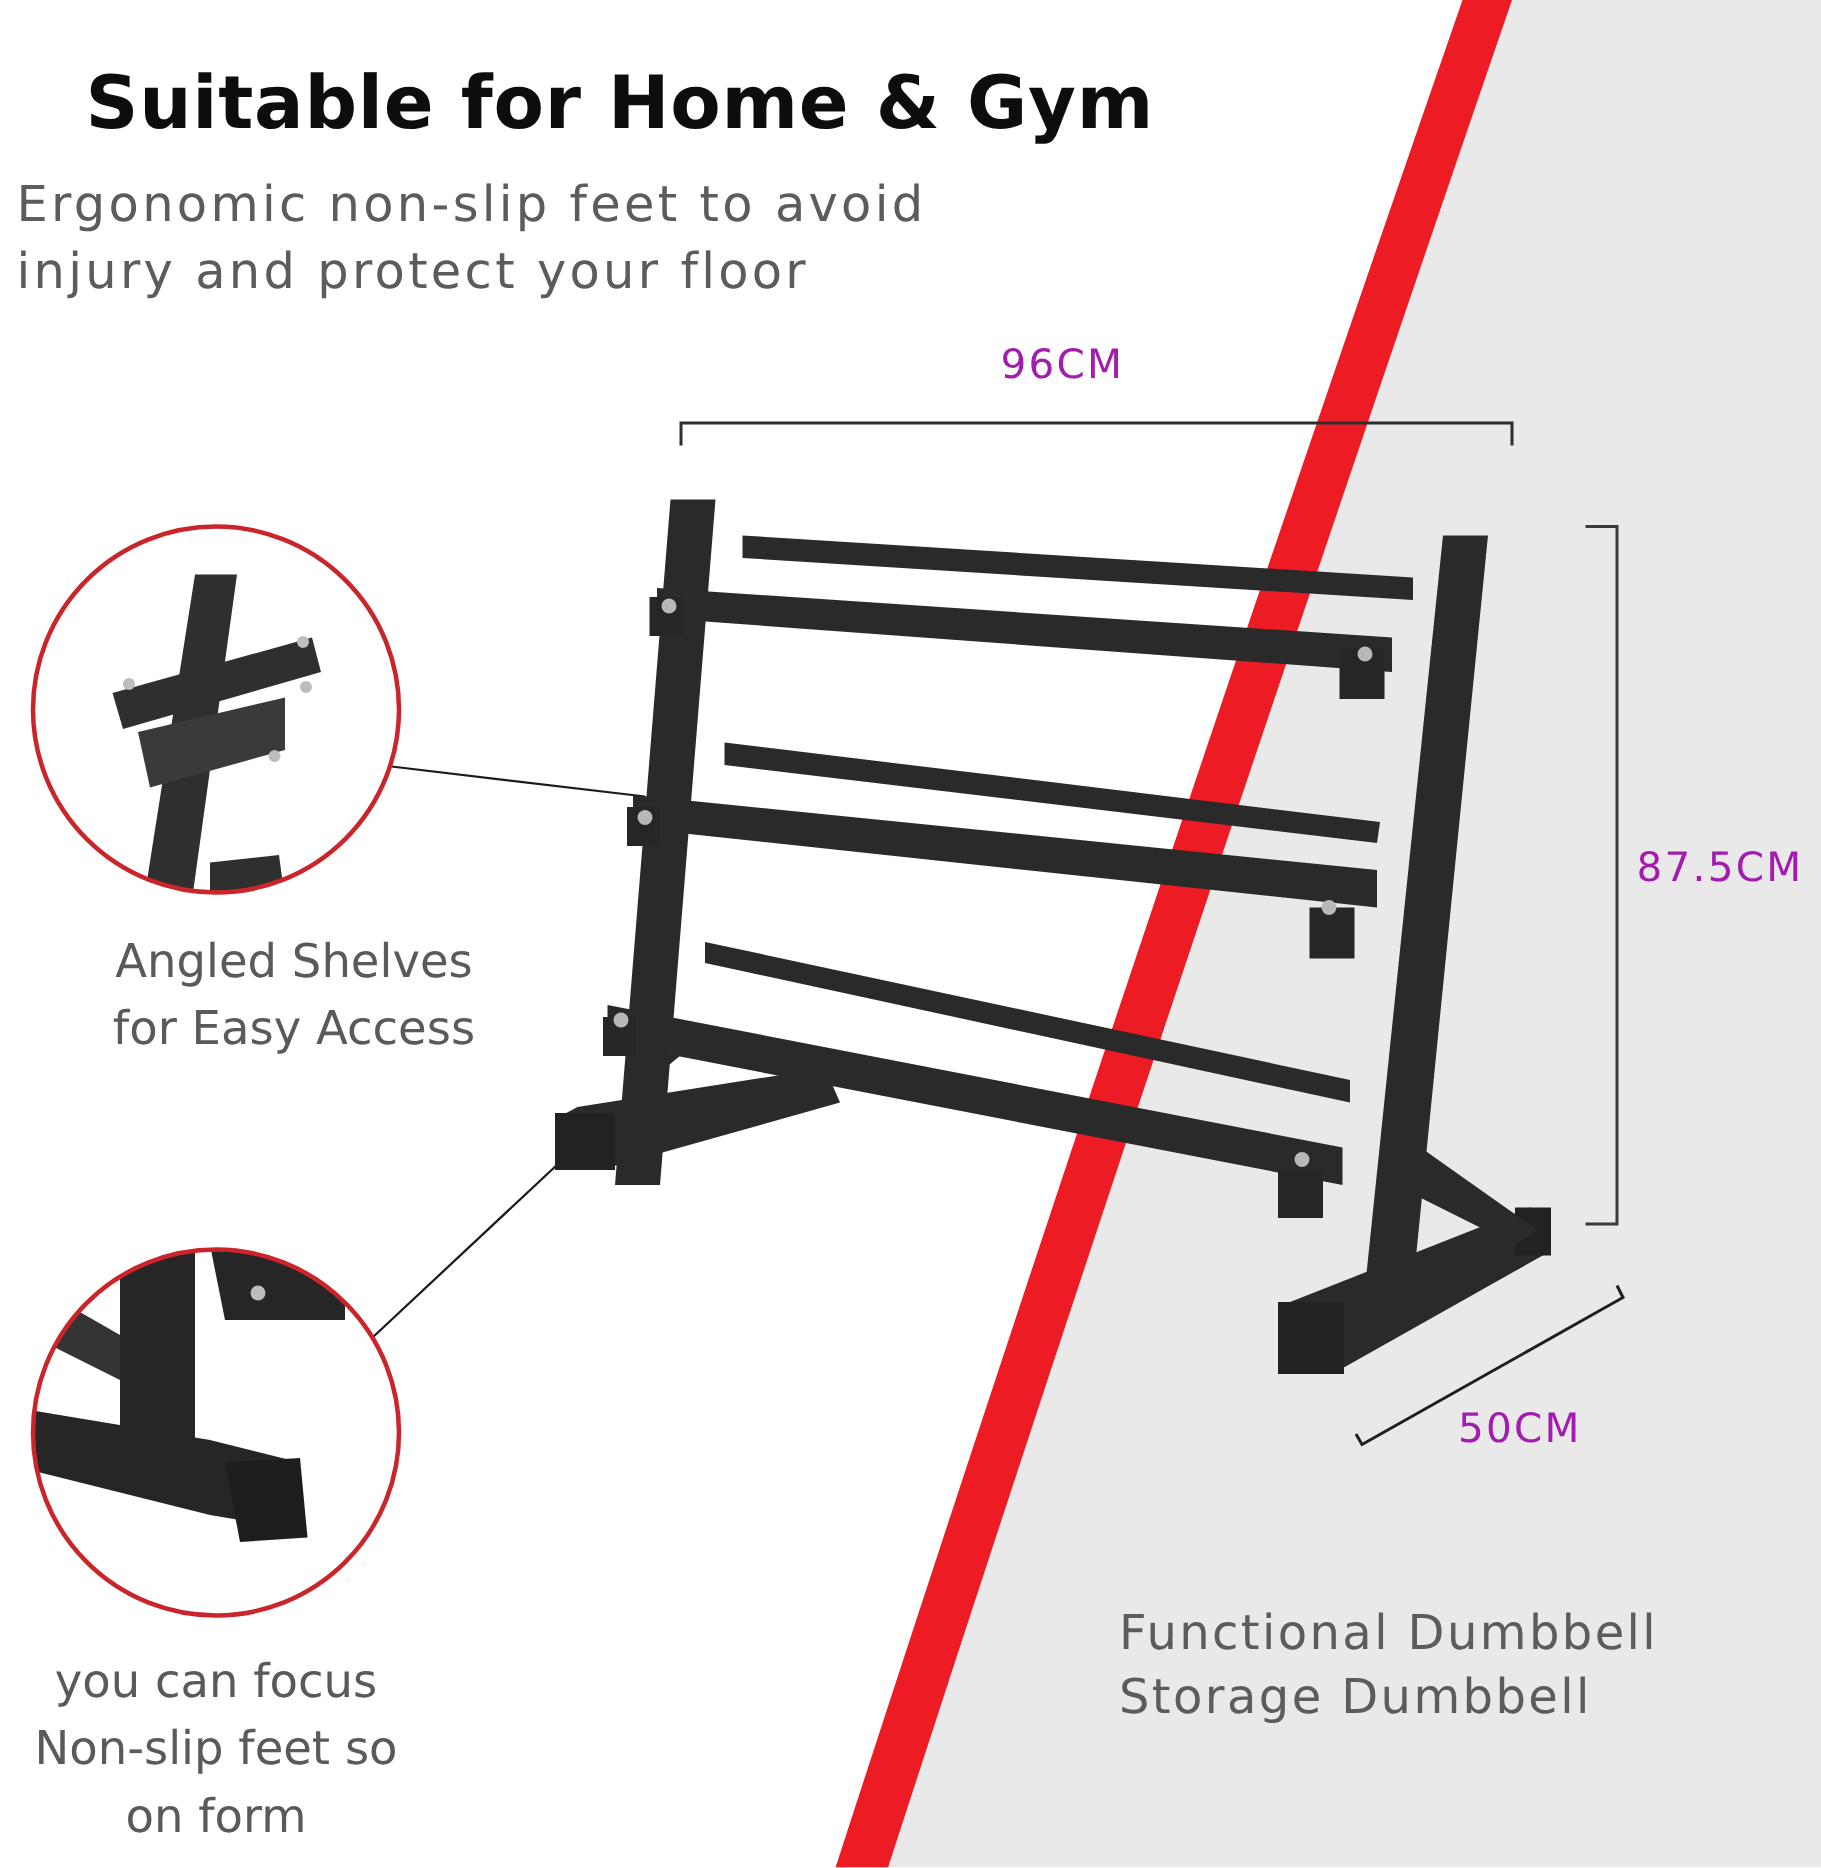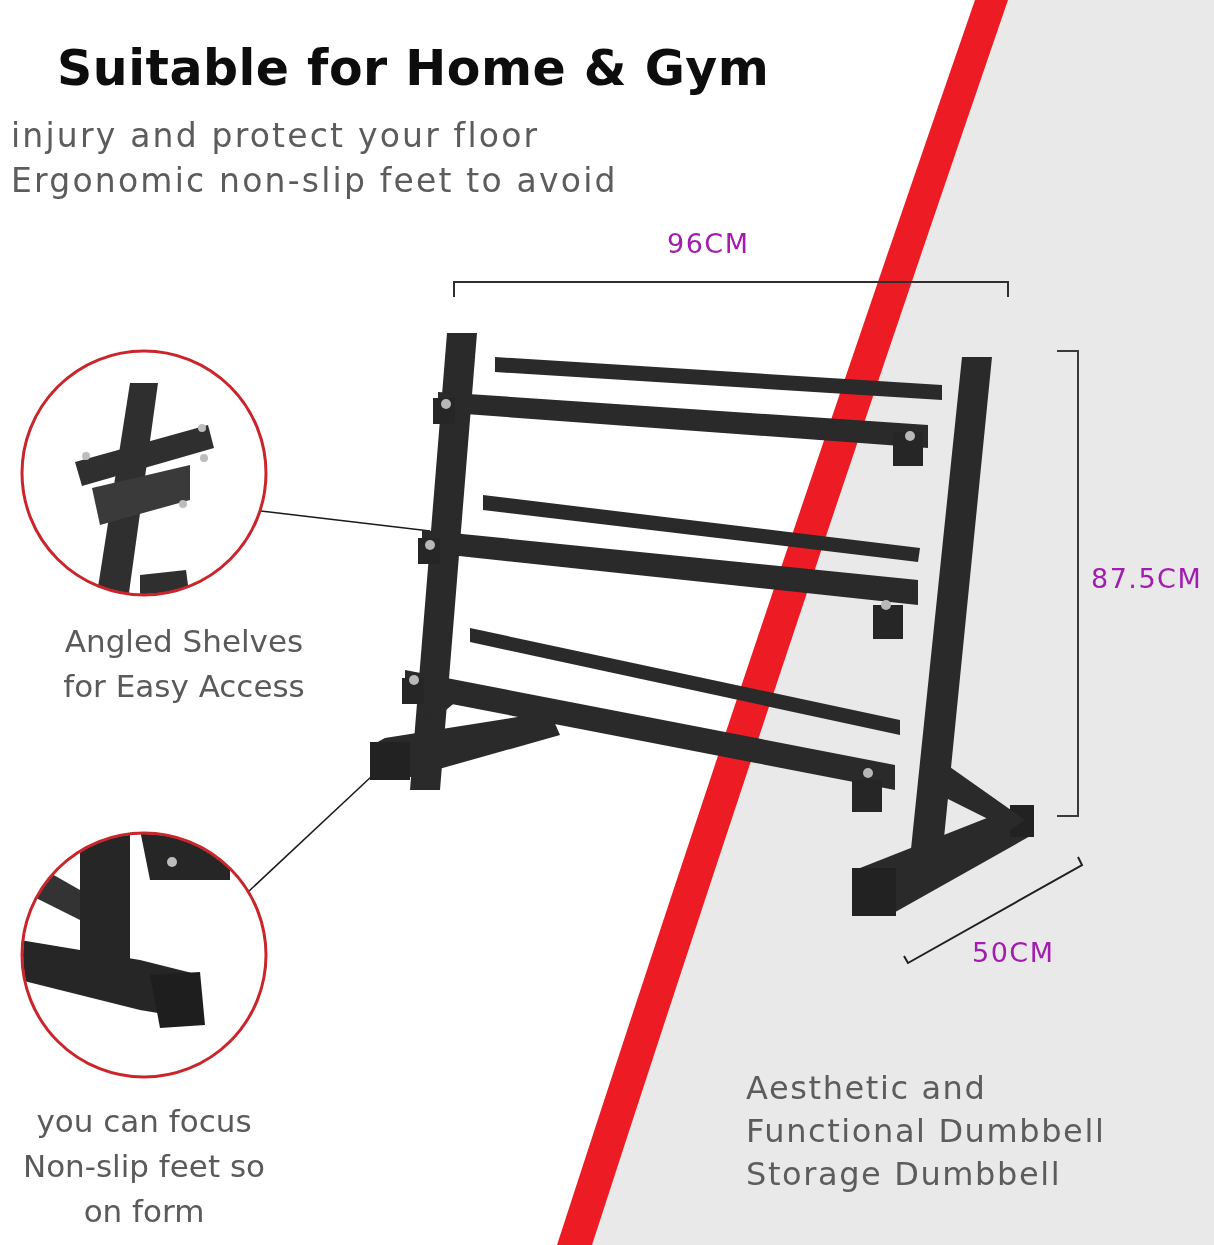--- a/index.html
+++ b/index.html
@@ -110,36 +110,35 @@
       <polygon points="150,975 200,972 205,1025 160,1028" fill="#1e1e1e"></polygon>
       <polygon points="10,850 80,890 80,920 10,885" fill="#333"></polygon>
       <circle cx="172" cy="862" r="5" fill="#bdbdbd"></circle>
     </g>
     <circle cx="144" cy="955" r="122" fill="none" stroke="#c9252b" stroke-width="3"></circle>
   </g>
 </svg>
 
 <div class="title">Suitable for Home &amp; Gym</div>
 <div class="subtitle">
+  <span class="line">Ergonomic non-slip feet to avoid</span>
   <span class="line">injury and protect your floor</span>
-  <span class="line">Ergonomic non-slip feet to avoid</span>
 </div>
 
 <div class="dim" style="left:667px; top:230px;">96CM</div>
 <div class="dim" style="left:1091px; top:565px;">87.5CM</div>
 <div class="dim" style="left:972px; top:939px;">50CM</div>
 
-<div class="callout" style="left:0px; top:619px; width:288px;padding-left:40px;">
+<div class="callout" style="left:12px; top:619px; width:288px;padding-left:40px;">
   <span class="line">Angled Shelves</span>
   <span class="line">for Easy Access</span>
 </div>
 
 <div class="callout" style="left:0px; top:1099px; width:288px;">
   <span class="line">you can focus</span>
   <span class="line">Non-slip feet so</span>
   <span class="line">on form</span>
 </div>
 
 <div class="tagline">
-  <span class="line">Aesthetic and</span>
   <span class="line">Functional Dumbbell</span>
   <span class="line">Storage Dumbbell</span>
 </div>
 
 </body></html>

